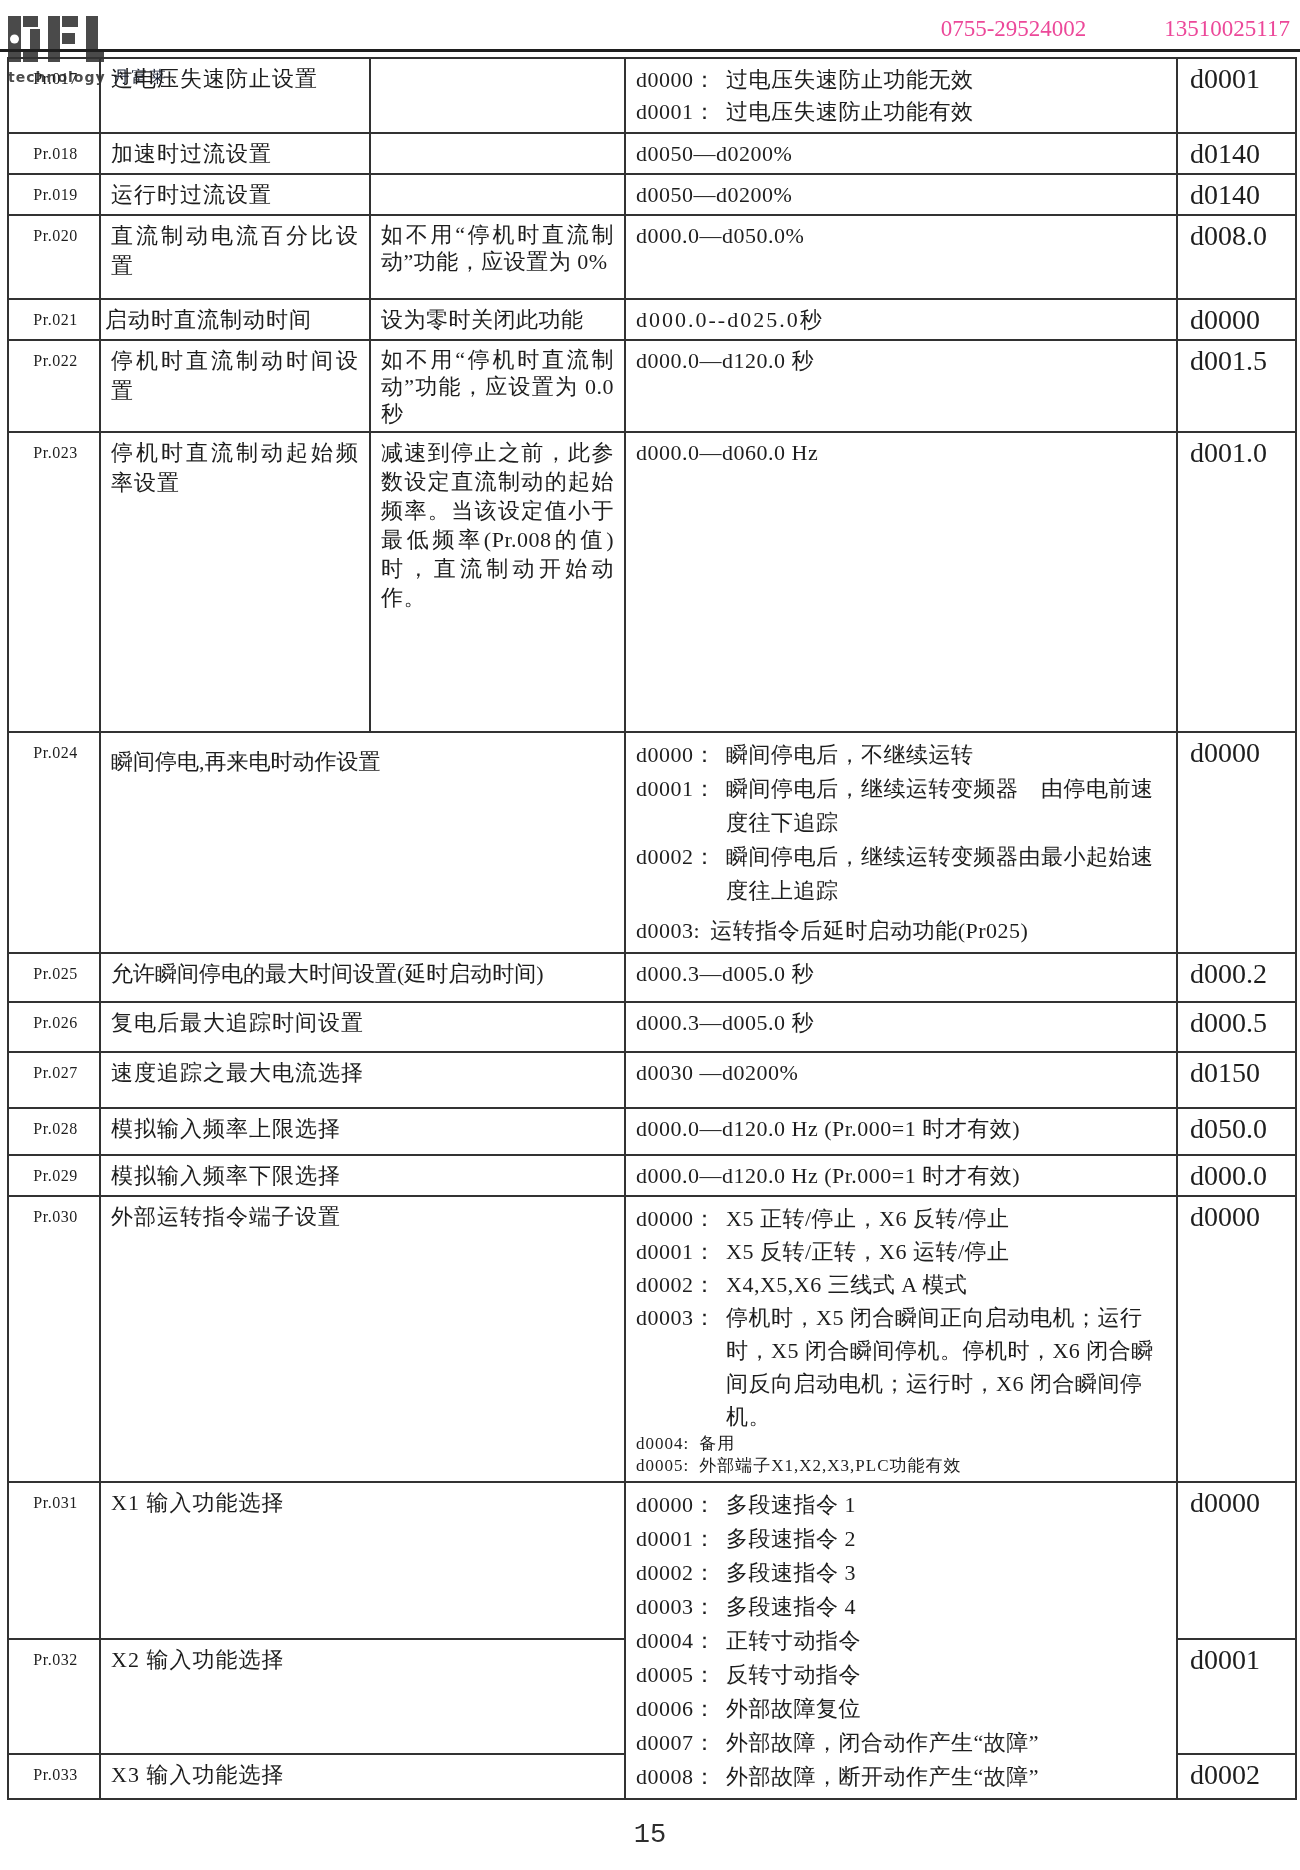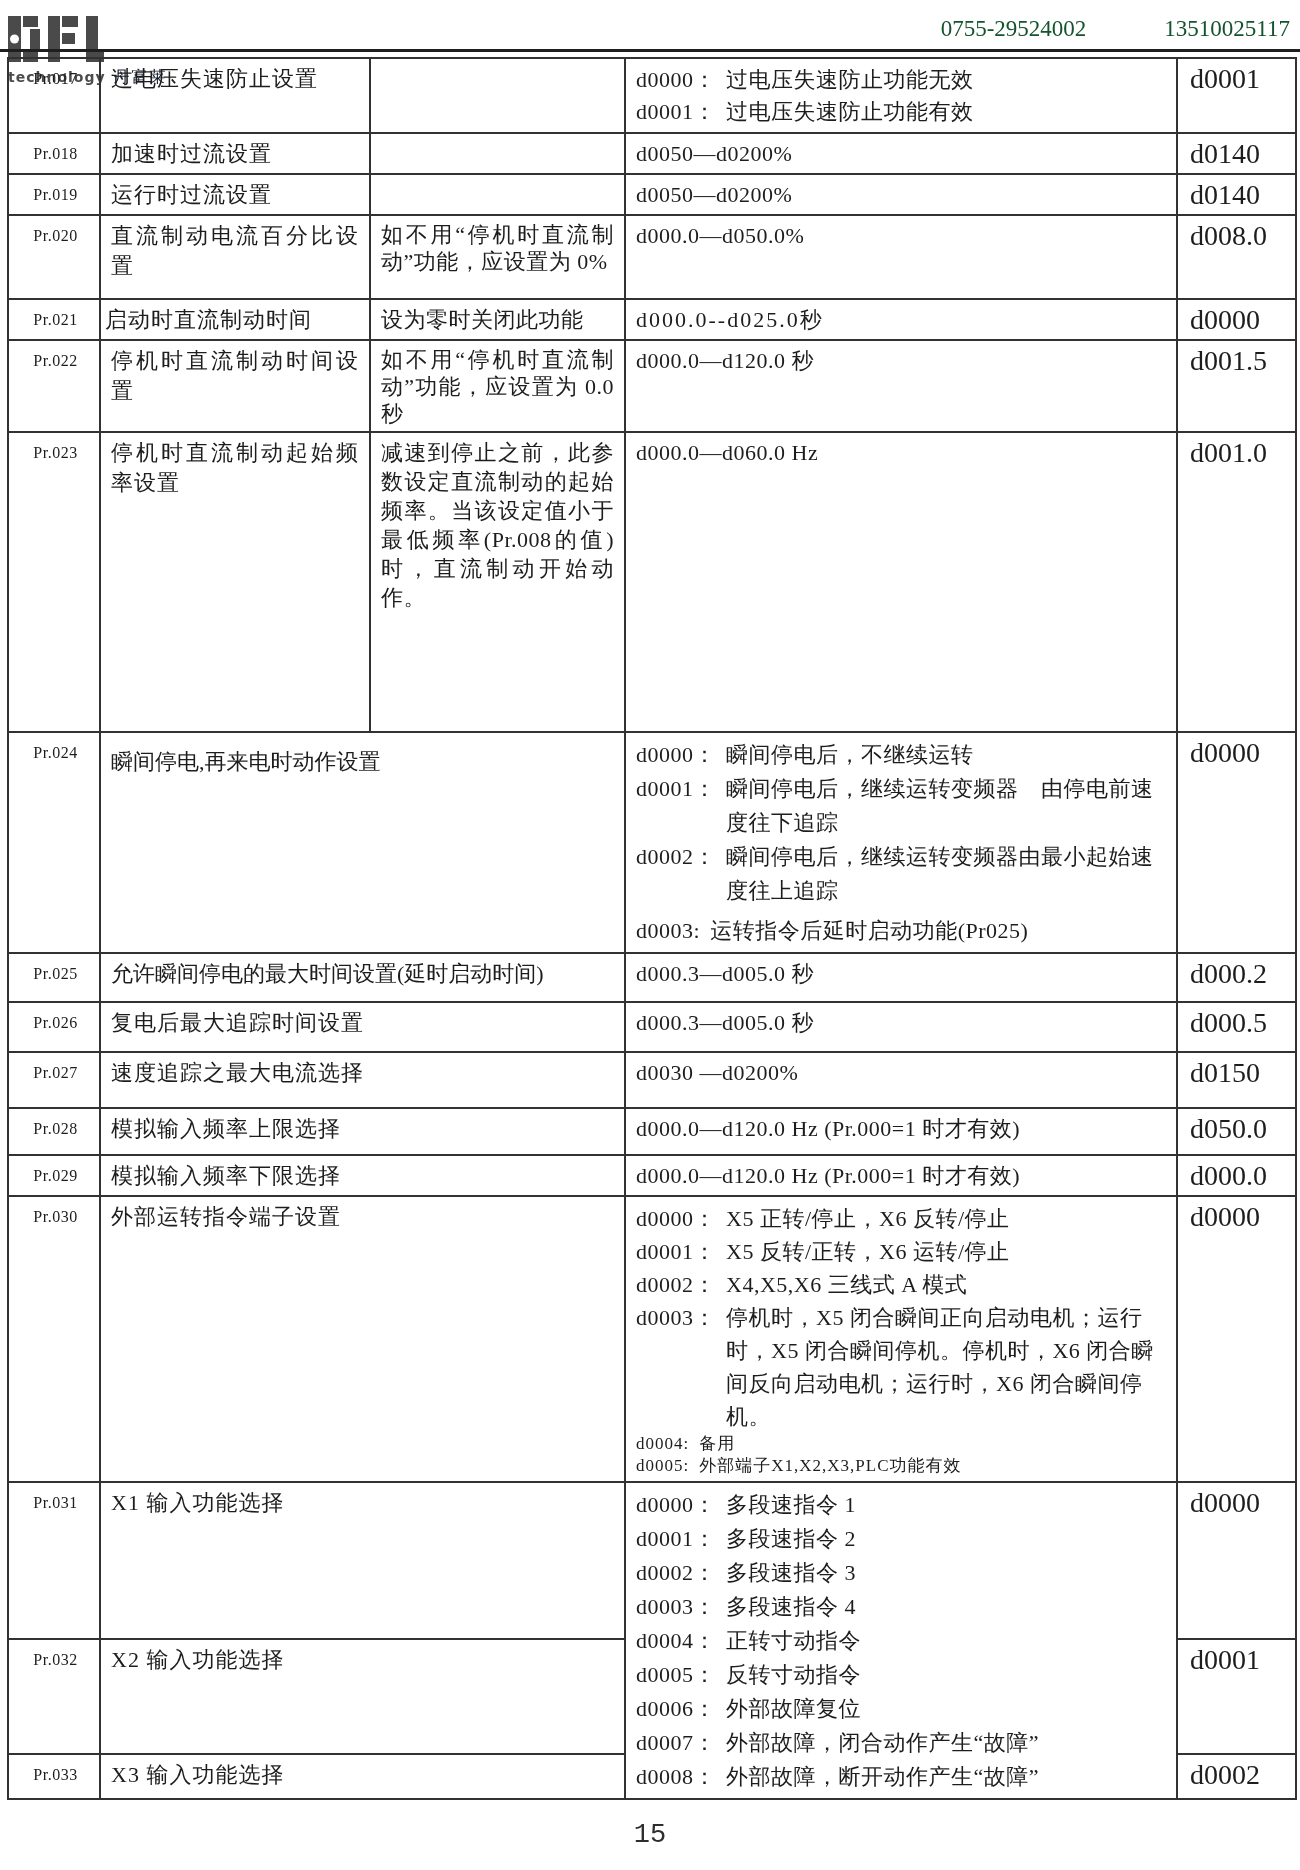--- a/index.html
+++ b/index.html
@@ -7,21 +7,21 @@
     width:1300px;height:1870px;position:relative;background:#ffffff;
     font-family:"Liberation Serif","DejaVu Serif",serif;color:#1d1d1d;
     overflow:hidden;
   }
   
   .logo{position:absolute;left:8px;top:16px;}
   .logo-sub{font-family:"DejaVu Sans",sans-serif;font-size:14px;font-weight:bold;
     color:#4c4c4c;letter-spacing:1px;margin-top:1px;display:flex;align-items:baseline;gap:8px;}
   .logo-cn{font-size:16px;color:#0f172a;font-weight:normal;letter-spacing:2px;text-align:right;}
   .phones{position:absolute;top:16px;right:10px;display:flex;gap:78px;
-    font-size:23px;color:#14532d;align-items:flex-end;}
+    font-size:23px;color:#ec4899;align-items:flex-end;}
   .header-rule{position:absolute;top:49px;left:0;width:1300px;height:3px;background:#1f1f1f;}
   
   table.ptable{position:absolute;left:7px;top:57px;width:1288px;
     border-collapse:collapse;table-layout:fixed;}
   .ptable td{border:2px solid #323232;vertical-align:top;
     padding:5px 10px 4px 10px;font-size:22px;line-height:30px;overflow:hidden;}
   td.pid{padding-left:13px;font-size:16px;letter-spacing:0.5px;white-space:nowrap;text-align:center;}
   td.name{letter-spacing:1px;text-align:justify;}
   td.note{line-height:29px;text-align:justify;letter-spacing:0.5px;}
   td.def{padding-left:12px;font-size:28px;border-radius:26px;}

